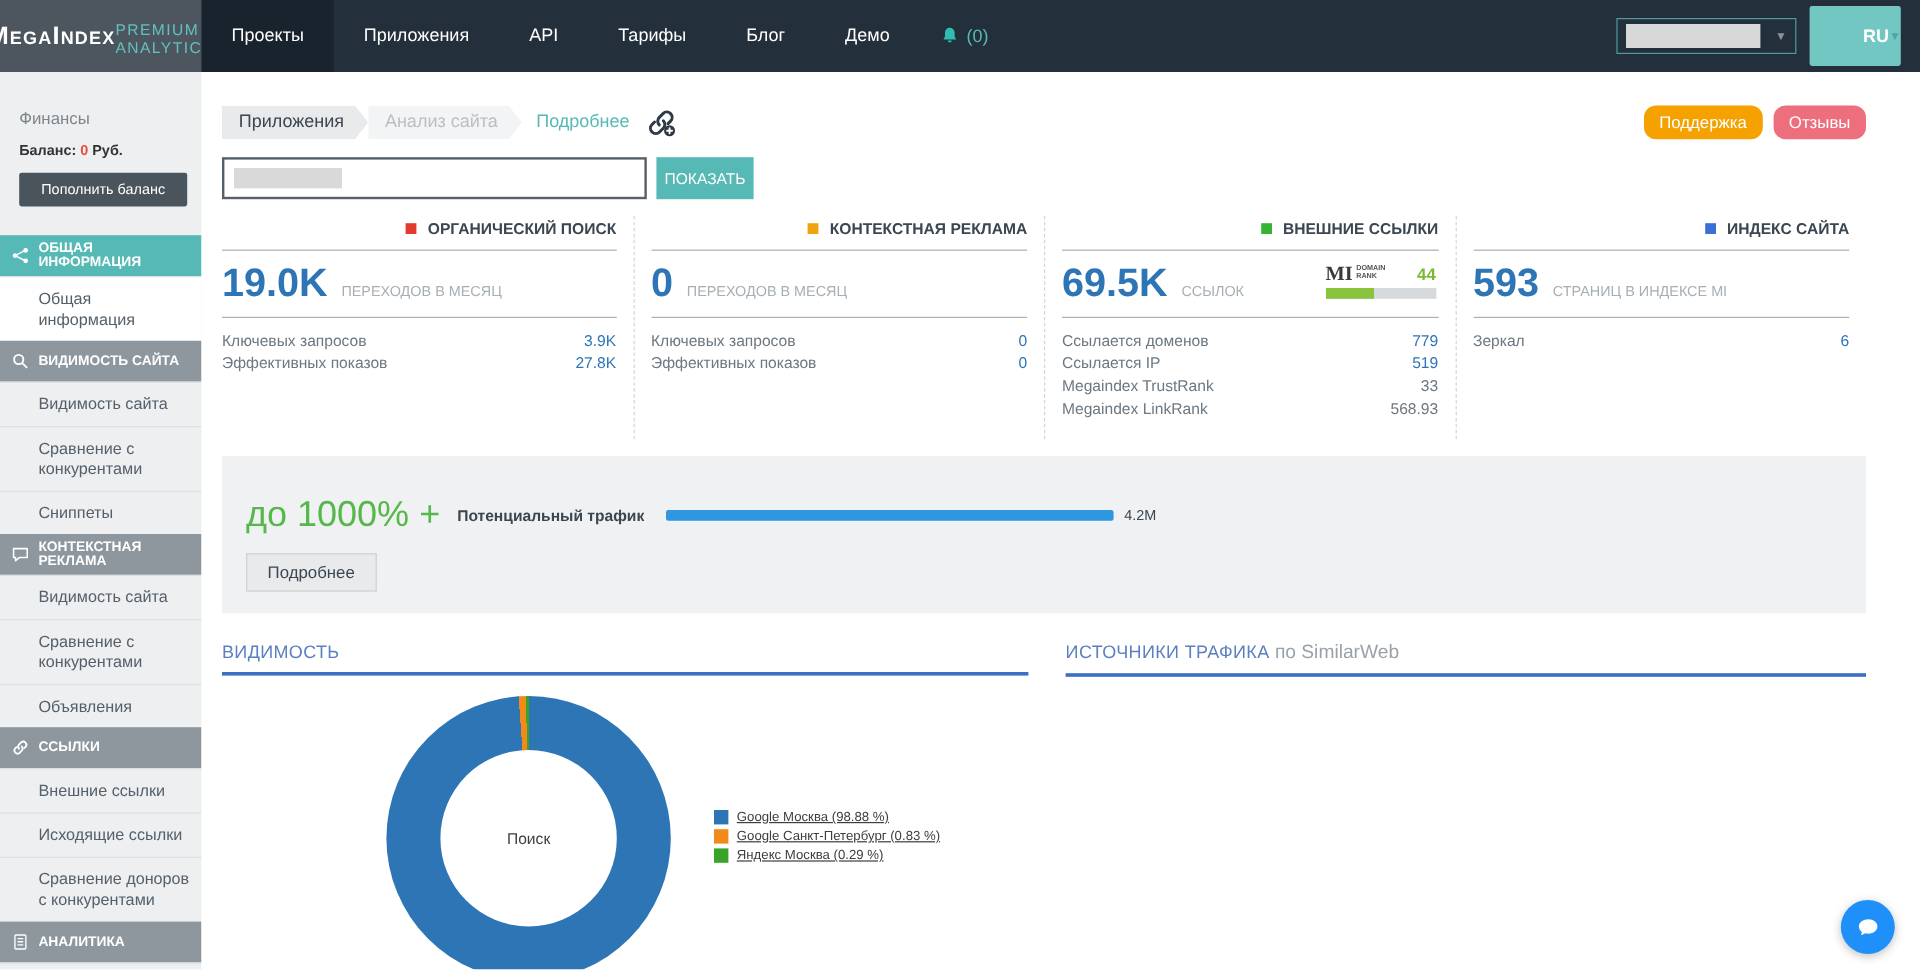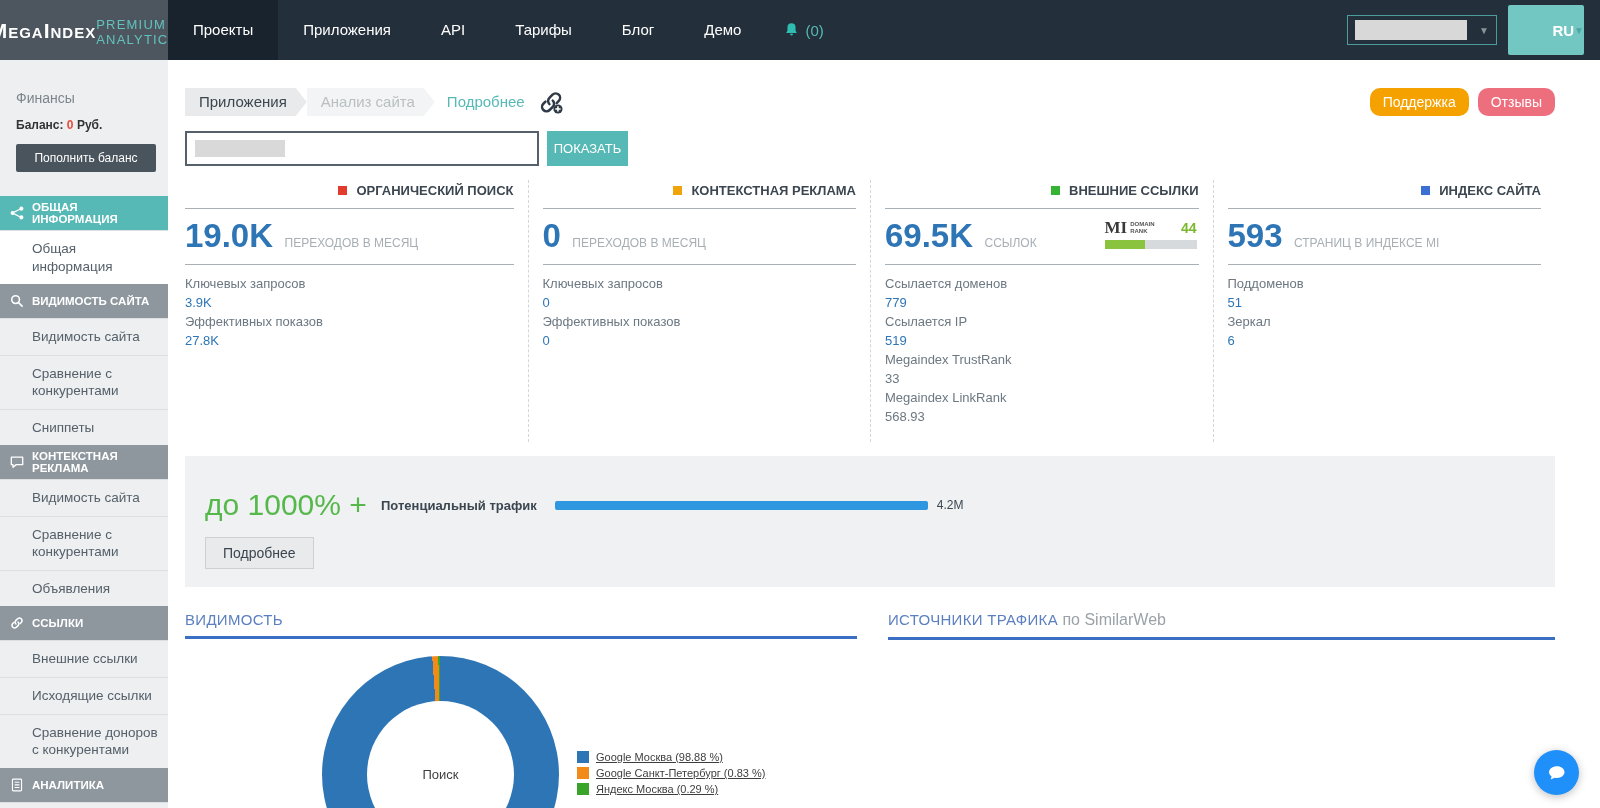--- a/index.html
+++ b/index.html
@@ -76,21 +76,21 @@
   .card { padding:0 14px 16px 0; min-height:168px; }
   .card + .card { border-left:1px dashed #d3d6d8; padding-left:14px; }
   .card-head { display:flex; align-items:center; gap:9px; padding:3px 0 10px;
                border-bottom:1px solid #a9b0b6;justify-content:flex-end; }
   .bullet { width:9px; height:9px; flex:0 0 auto; }
   .card-title { font-size:13px; font-weight:bold; color:#3b4650; }
   .card-big { position:relative; padding:10px 0 12px; border-bottom:1px solid #a9b0b6; min-height:52px; }
   .big { font-size:33px; font-weight:bold; color:var(--link-blue,#2e75b6); line-height:1; }
   .big-label { font-size:12px; color:#a7afb5; margin-left:7px; }
   .card-rows { padding-top:9px; }
-  .crow { display:flex; justify-content:space-between; font-size:13px; line-height:19px; color:#6c7882;flex-direction:column; }
+  .crow { display:flex; justify-content:space-between; font-size:13px; line-height:19px; color:#6c7882; }
   .crow .lbl { color:#6c7882; }
   .crow .val { color:#6c7882; }
   .crow .val.link { color:var(--link-blue,#2e75b6); cursor:pointer; }
 
   .mi-badge { position:absolute; right:2px; top:10px; width:92px; }
   .mi-top { display:flex; align-items:center; }
   .mi-brand { font-family:"Liberation Serif", serif; font-size:17px; font-weight:bold; color:#3a3a3a; line-height:1; }
   .mi-metric { font-size:6px; font-weight:bold; color:#555; line-height:1.15; margin-left:3px; }
   .mi-value { margin-left:auto; color:#7cb82f; font-weight:bold; font-size:14px; }
   .mi-bar { margin-top:4px; height:9px; background:#d7dadc; }
@@ -113,21 +113,21 @@
   .panel.left { width:672px; }
   .panel.right { flex:1; }
   .panel-head { font-size:15px; color:var(--section-blue,#5b7fc0); letter-spacing:.3px; margin-bottom:8px; }
   .panel-sub { font-size:16px; color:#9aa2a8; letter-spacing:0; }
   .panel-rule { height:3px; background:var(--underline-blue,#3a6fc4); }
 
   .donut { position:relative; width:237px; height:237px; border-radius:50%; margin:17px 0 0 137px; cursor:pointer; }
   .donut-hole { position:absolute; inset:45px; background:#fff; border-radius:50%;
                 display:flex; align-items:center; justify-content:center; }
   .donut-center { font-size:13px; color:#3e3e3e; }
-  .legend { position:absolute; left:392px; top:140px; }
+  .legend { position:absolute; left:410px; top:140px; }
   .legend-item { display:flex; align-items:center; gap:7px; margin-bottom:4px; cursor:pointer; }
   .legend-swatch { width:12px; height:12px; flex:0 0 auto; }
   .legend-label { font-size:11px; color:#3e3e3e; text-decoration:underline; }
 
   .chat-fab { position:absolute; right:21px; bottom:13px; width:45px; height:45px; border-radius:50%;
               background:var(--chat-blue,#1f8ff9); border:none; cursor:pointer;
               display:flex; align-items:center; justify-content:center;
               box-shadow:0 2px 8px rgba(0,0,0,.25); }
 </style>
 </head>
@@ -348,24 +348,20 @@
       <div class="card-head">
         <span class="bullet" style="background: rgb(59, 111, 212);"></span>
         <span class="card-title">ИНДЕКС САЙТА</span>
       </div>
       <div class="card-big">
         <span class="big">593</span>
         <span class="big-label">СТРАНИЦ В ИНДЕКСЕ MI</span>
       </div>
       <div class="card-rows">
         <div class="crow">
-          <span class="lbl">Поддоменов</span>
-          <span class="val link">51</span>
-        </div>
-        <div class="crow">
           <span class="lbl">Зеркал</span>
           <span class="val link">6</span>
         </div>
       </div>
     </div>
   </section>
 
   <section class="forecast">
     <div class="f-row">
       <span class="f-growth">до 1000% +</span>

